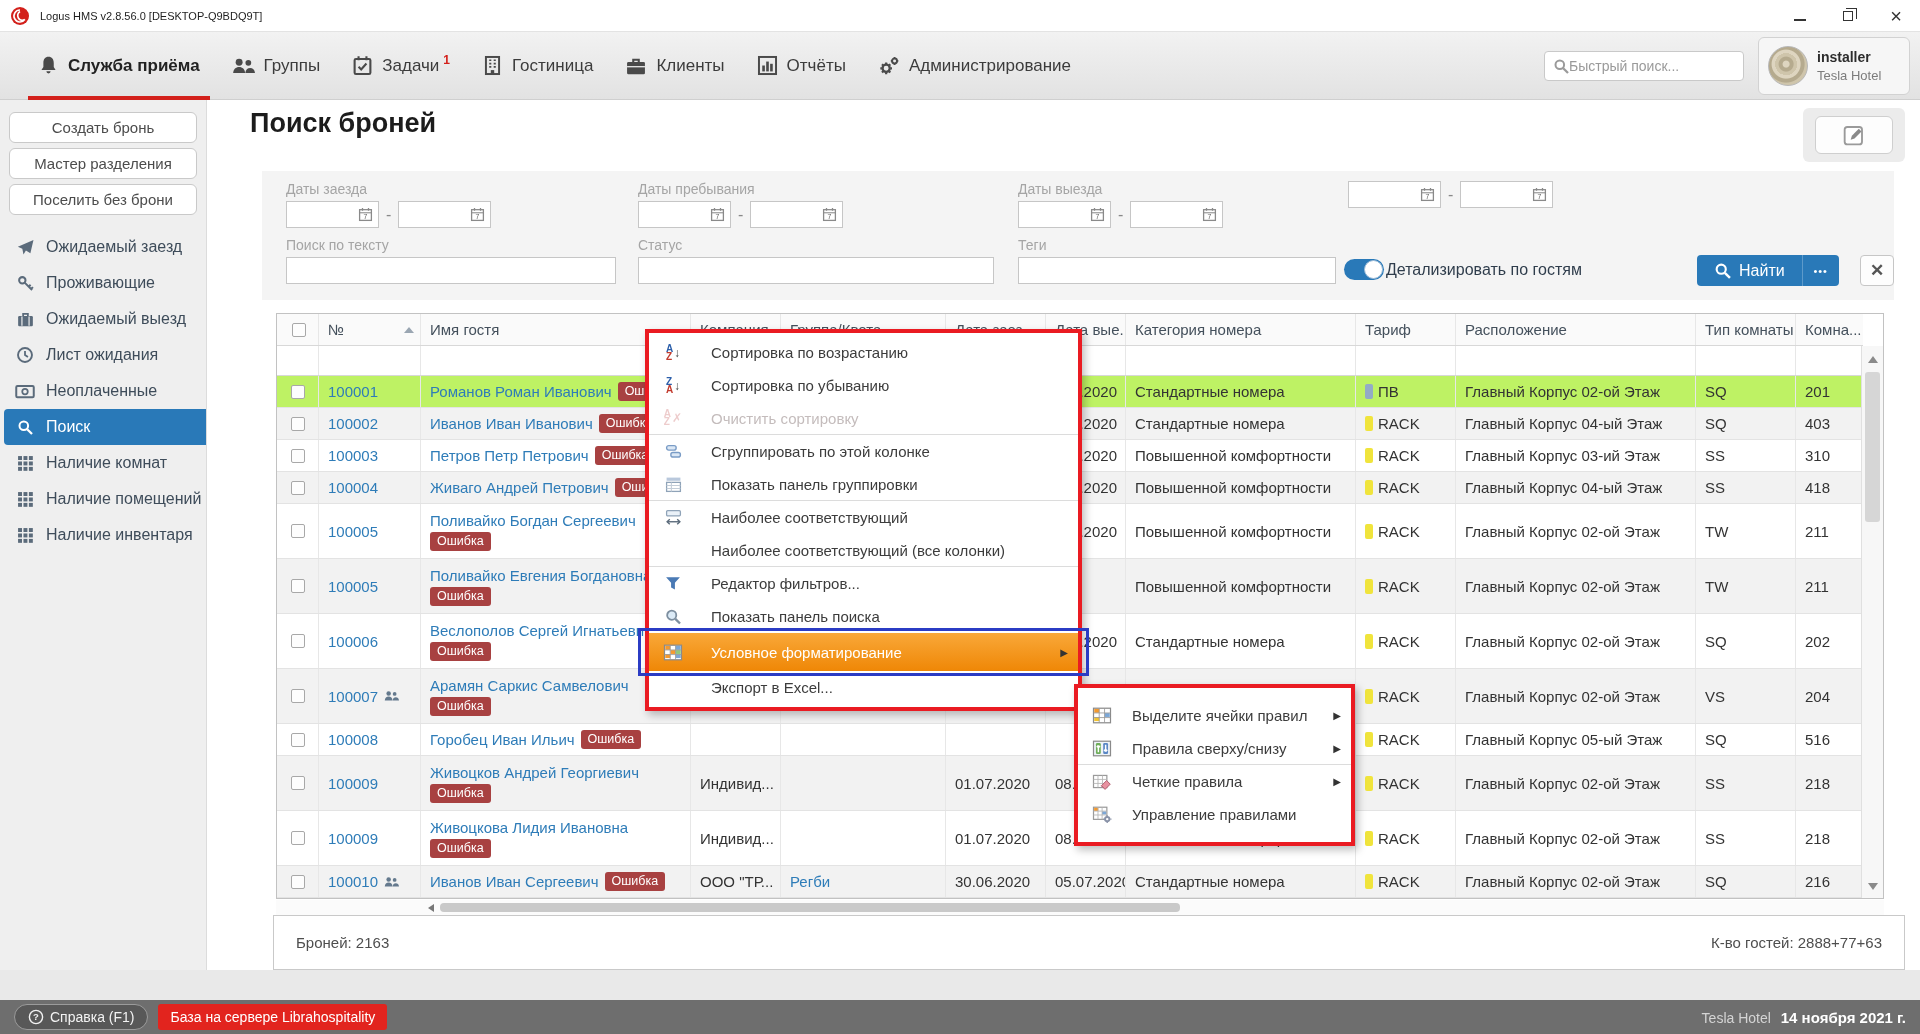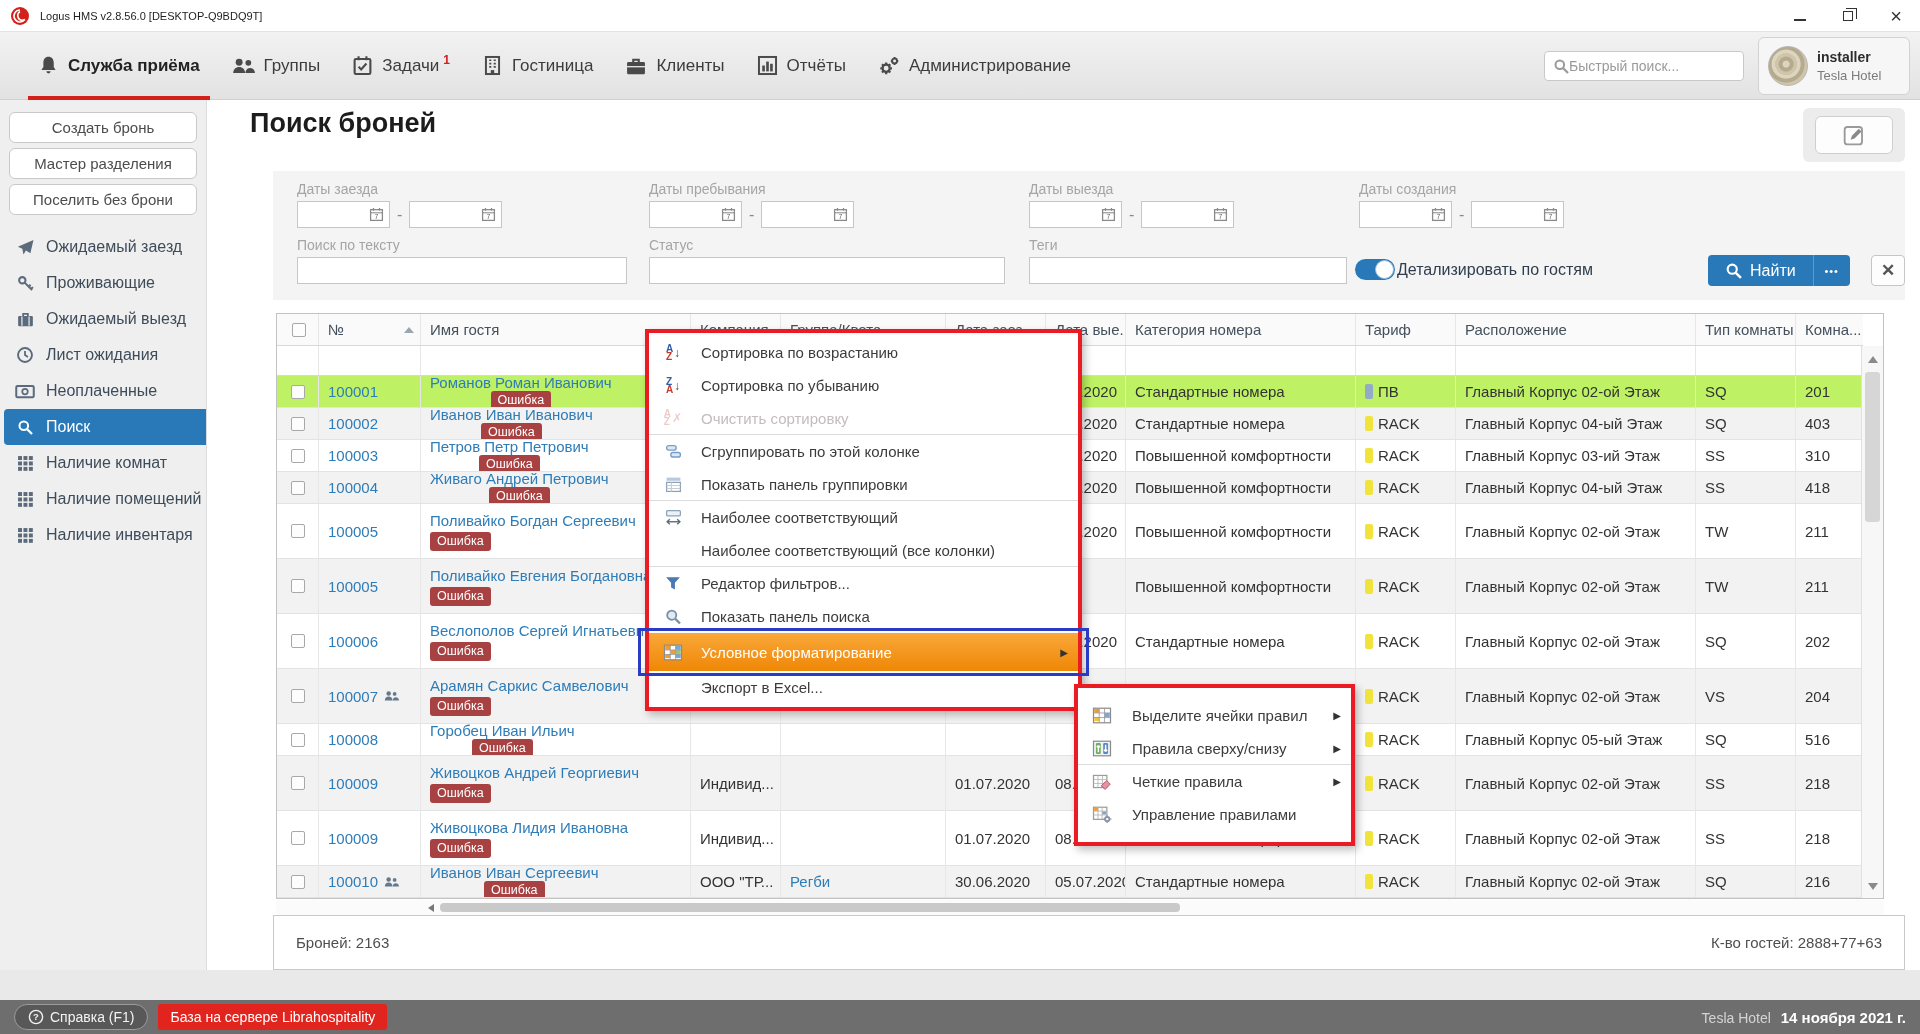--- a/index.html
+++ b/index.html
@@ -45,21 +45,21 @@
   .sb-item.active { background:#2979b8; color:#fff; margin-left:4px; padding-left:11px; border-radius:4px 0 0 4px; }
   .sb-item.active .ic { color:#fff; }
 
   
   .main { position:relative; flex:1; background:#fff; }
   .page-title { position:absolute; left:43px; top:8px; font-size:27px; font-weight:bold; color:#1c1c1c; }
   .edit-wrap { position:absolute; left:1596px; top:8px; width:102px; height:54px; background:#ececec; border-radius:6px; display:flex; align-items:center; justify-content:center; }
   .edit-btn { width:78px; height:38px; background:#fdfdfd; border:1px solid #cfcfcf; border-radius:6px; display:flex; align-items:center; justify-content:center; cursor:pointer; }
 
   
-  .filter-panel { position:absolute; left:66px; top:71px; width:1632px; height:129px; background:#f4f4f4; }
+  .filter-panel { position:absolute; left:55px; top:71px; width:1632px; height:129px; background:#f4f4f4; }
   .f-row1 { position:absolute; left:24px; top:10px; right:10px; display:flex; }
   .dgroup:nth-child(1){ width:352px; } .dgroup:nth-child(2){ width:380px; } .dgroup:nth-child(3){ width:330px; } .dgroup:nth-child(4){ flex:1; }
   .f-label { font-size:14px; color:#a5a5a5; margin-bottom:4px; }
   .date-pair { display:flex; align-items:center; gap:7px; }
   .date-input { width:93px; height:27px; background:#fff; border:1px solid #c6c6c6; display:flex; align-items:center; justify-content:flex-end; padding-right:5px; }
   .dash { color:#888; }
   .f-row2 { position:absolute; left:24px; top:66px; right:10px; }
   .tfield { position:absolute; top:0; }
   .tfield:nth-child(1){ left:0; } .tfield:nth-child(2){ left:352px; } .tfield:nth-child(3){ left:732px; }
   .text-input { height:27px; background:#fff; border:1px solid #c6c6c6; }
@@ -90,21 +90,21 @@
   .cb { width:14px; height:14px; border:1px solid #a8a8a8; border-radius:2px; background:#fdfdfd; }
   .trow { border-bottom:1px solid #e3e3e3; height:32px; background:#fff; }
   .trow.two { height:55px; }
   .trow.even { background:#f2f2f2; }
   .trow.sel { background:#bef264; }
   .tc { display:flex; align-items:center; padding-left:9px; font-size:15px; color:#333; }
   .tc.c0 { padding-left:0; }
   .numtxt { color:#2e7cb8; }
   .grp-ico { margin-left:6px; display:flex; }
   .c2.namecell { flex-direction:column; align-items:flex-start; justify-content:center; gap:3px; }
-  .nmline { display:flex; align-items:center; max-width:100%;flex-direction:column; }
+  .nmline { display:flex; align-items:center; gap:6px; max-width:100%; }
   .name-link { color:#2e7cb8; }
   .badge { background:#a84141; color:#fff; font-size:12.5px; padding:2px 7px 3px; border-radius:3px; flex:none; }
   .link { color:#2e7cb8; }
   .frag { justify-content:flex-end; padding-right:8px; }
   .tmark { width:8px; height:15px; border-radius:2px; margin-right:5px; flex:none; }
   .vscroll { position:absolute; right:0; top:32px; bottom:0; width:22px; background:#f7f7f7; border-left:1px solid #e0e0e0; }
   .varr-up, .varr-dn { position:absolute; left:6px; width:0; height:0; border-left:5px solid transparent; border-right:5px solid transparent; }
   .varr-up { top:10px; border-bottom:7px solid #8a8a8a; }
   .varr-dn { bottom:8px; border-top:7px solid #8a8a8a; }
   .vthumb { position:absolute; left:3px; top:26px; width:15px; height:150px; background:#d6d6d6; border-radius:3px; }
@@ -121,21 +121,21 @@
   .help-btn { height:26px; background:#585858; border:1px solid #9b9b9b; border-radius:13px; color:#f2f2f2; font-size:14px; display:flex; align-items:center; gap:6px; padding:0 13px; cursor:pointer; }
   .server-btn { height:26px; background:#e2241e; border-radius:3px; color:#fff; font-size:14px; display:flex; align-items:center; padding:0 12px; margin-left:10px; cursor:pointer; }
   .sb-right { margin-left:auto; font-size:14px; color:#d4d4d4; }
   .sb-right b { color:#fff; font-size:15px; margin-left:6px; }
 
   
   .ctx-menu { position:absolute; left:645px; top:329px; width:437px; background:#fff; border:4px solid #ea1b22; box-shadow:3px 4px 8px rgba(0,0,0,.25); z-index:20; padding:3px 0; }
   .mitem { position:relative; height:33px; display:flex; align-items:center; padding:0 10px 0 9px; font-size:15px; color:#3c3c3c; cursor:pointer; }
   .mitem.sep { border-bottom:1px solid #dcdcdc; }
   .mico { width:30px; display:flex; justify-content:center; flex:none; }
-  .mlabel { margin-left:13px; white-space:nowrap; }
+  .mlabel { margin-left:23px; white-space:nowrap; }
   .marrow { margin-left:auto; font-size:10px; color:#333; }
   .mitem.dis { color:#c4bcbc; }
   .mitem.dis .mico { opacity:.45; }
   .mitem.hl { height:38px; background:linear-gradient(#f9a839,#ef8706); color:#fff; }
   .mitem.hl:after { content:""; position:absolute; left:-11px; right:-11px; top:-5px; bottom:-5px; border:3px solid #2b3cc4; pointer-events:none; }
   .sub-menu { position:absolute; left:1074px; top:684px; width:281px; background:#fff; border:4px solid #ea1b22; box-shadow:3px 4px 8px rgba(0,0,0,.25); z-index:30; padding:11px 0; }
   .sub-menu .mlabel { margin-left:15px; }
 
   
   .sletters { display:flex; flex-direction:column; line-height:8px; font-size:10px; font-weight:bold; }
@@ -505,21 +505,20 @@
                       <path d="M4.2 1v2.6M9.8 1v2.6" stroke="#8a8a8a" stroke-width="1.2"></path>
                       <path d="M1.5 5.4h11" stroke="#8a8a8a" stroke-width="1"></path>
                       <text x="7" y="11" font-size="6.5" text-anchor="middle" fill="#6a6a6a" font-family="Liberation Sans, sans-serif">7</text>
                     </svg>
                   </span>
                 </div>
               </div>
             </div>
 
             <div class="dgroup">
-              <div class="f-label">Даты создания</div>
               <div class="date-pair">
                 <div class="date-input">
                   <span style="display:flex">
                     <svg width="15" height="15" viewBox="0 0 14 14">
                       <rect x="1.5" y="2.5" width="11" height="10" fill="#fff" stroke="#8a8a8a" stroke-width="1.2"></rect>
                       <path d="M4.2 1v2.6M9.8 1v2.6" stroke="#8a8a8a" stroke-width="1.2"></path>
                       <path d="M1.5 5.4h11" stroke="#8a8a8a" stroke-width="1"></path>
                       <text x="7" y="11" font-size="6.5" text-anchor="middle" fill="#6a6a6a" font-family="Liberation Sans, sans-serif">7</text>
                     </svg>
                   </span>

